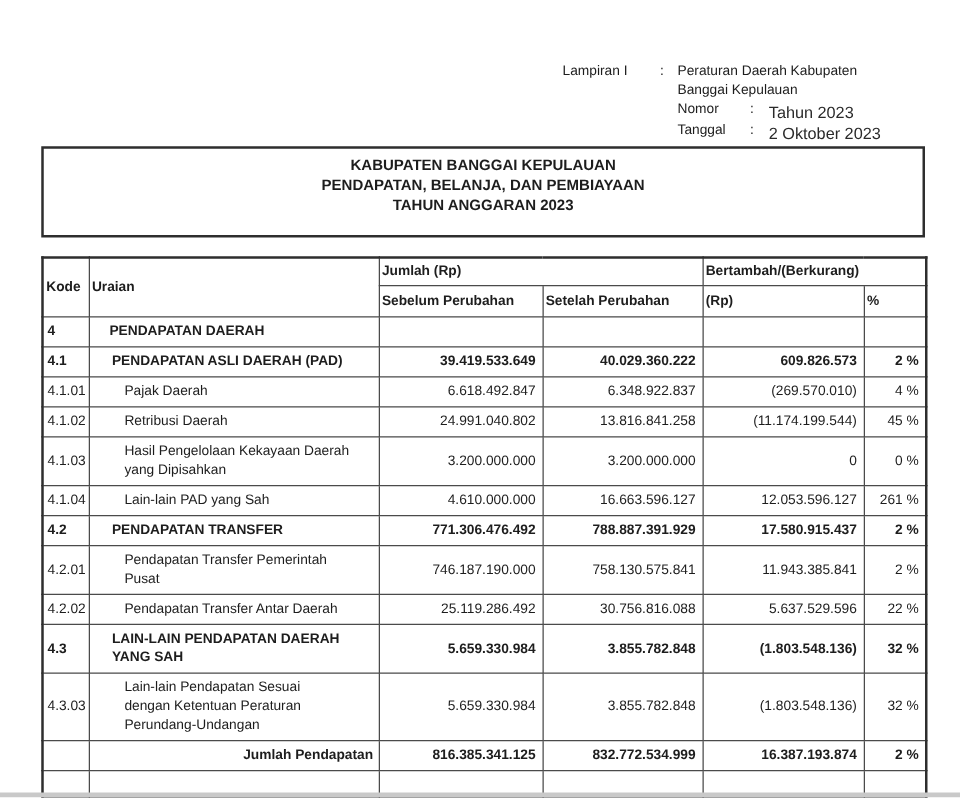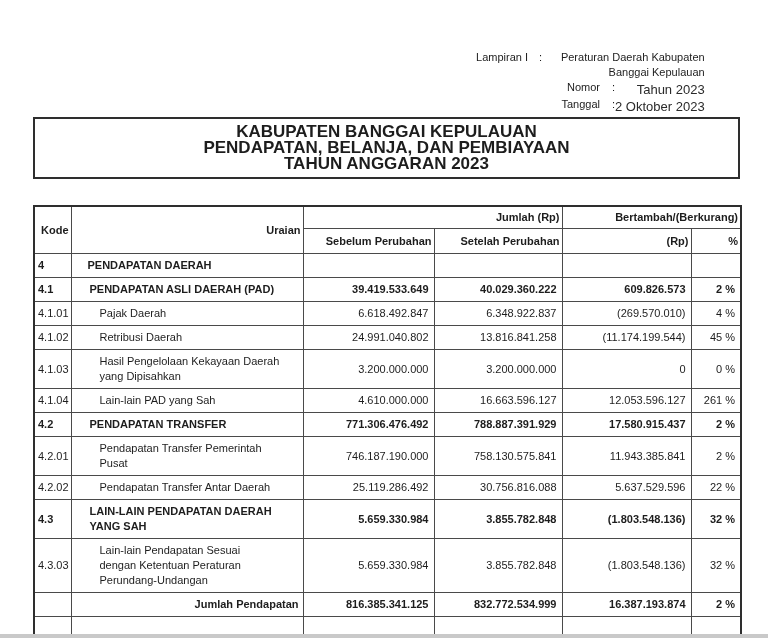--- a/index.html
+++ b/index.html
@@ -13,38 +13,37 @@
     color: #1d1d1d;
   }
 
   
   .lampiran {
     position: absolute;
     left: 450px;
     top: 50px;
     font-size: 11px;
     line-height: 15px;
-    text-align: right;
   }
   .lamp-row { display: grid; grid-template-columns: 78px 14px auto; }
   .kv { display: grid; grid-template-columns: 58px 15px auto; }
   .kv .filled { font-size: 13px; padding-top: 2px; color: #2a2a2a; }
 
   
   .title-box {
     position: absolute;
     left: 33px;
     top: 117px;
     width: 707px;
-    height: 62px;
+    height: 73px;
     border: 2px solid #2e2e2e;
     box-sizing: border-box;
     text-align: center;
     font-weight: 700;
-    font-size: 17px;
+    font-size: 12px;
     line-height: 16px;
     padding-top: 5px;
   }
 
   
   .budget-table {
     position: absolute;
     left: 33px;
     top: 205px;
     width: 707px;
@@ -54,21 +53,21 @@
     font-size: 11px;
   }
   .budget-table th, .budget-table td {
     border: 1px solid #4a4a4a;
     vertical-align: middle;
     overflow: hidden;
     box-sizing: border-box;
   }
   .budget-table th {
     font-weight: 700;
-    text-align: right;
+    text-align: left;
     padding: 2px;
   }
   tr.h1 { height: 22px; }
   tr.h2 { height: 25px; }
   tr.r23 td { height: 23px; }
   tr.r24 td { height: 24px; }
   tr.r22 td { height: 22px; }
   tr.bold td { font-weight: 700; }
 
   td.c-kode { padding-left: 3px; text-align: left; }

